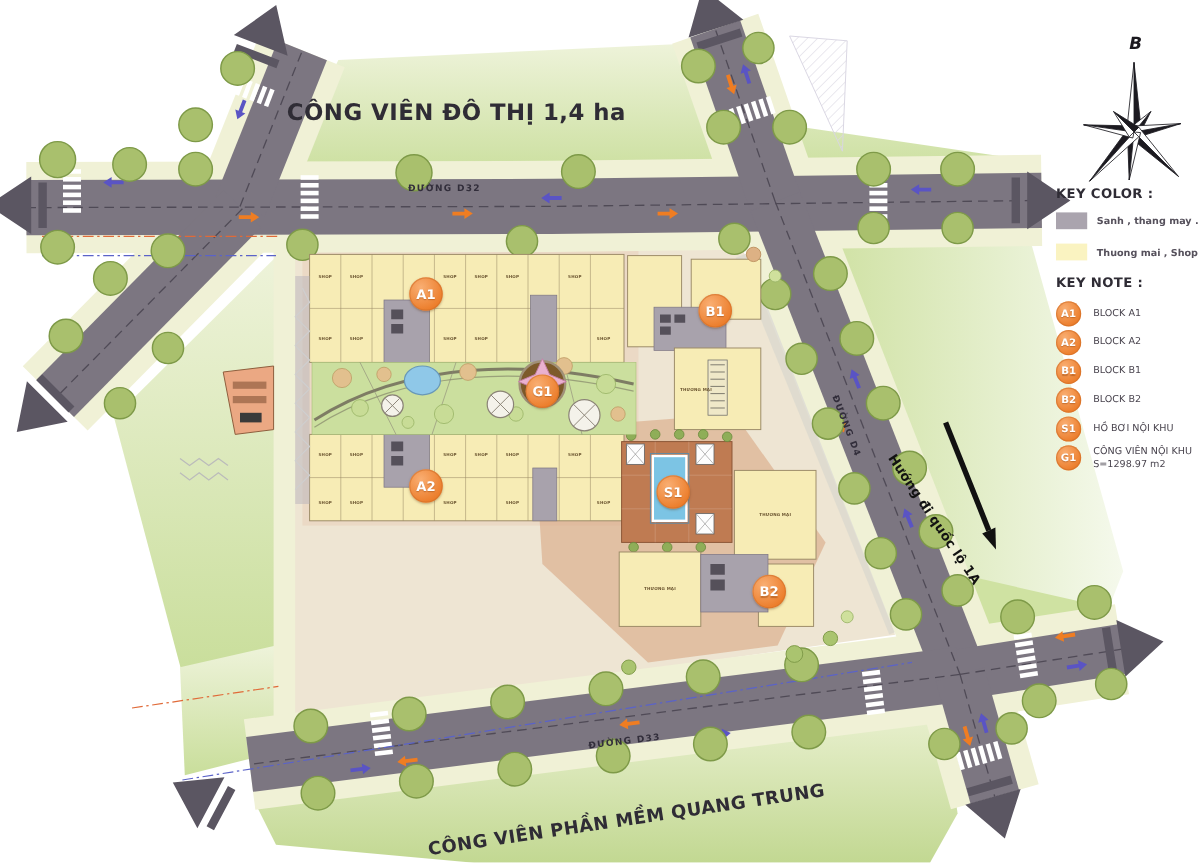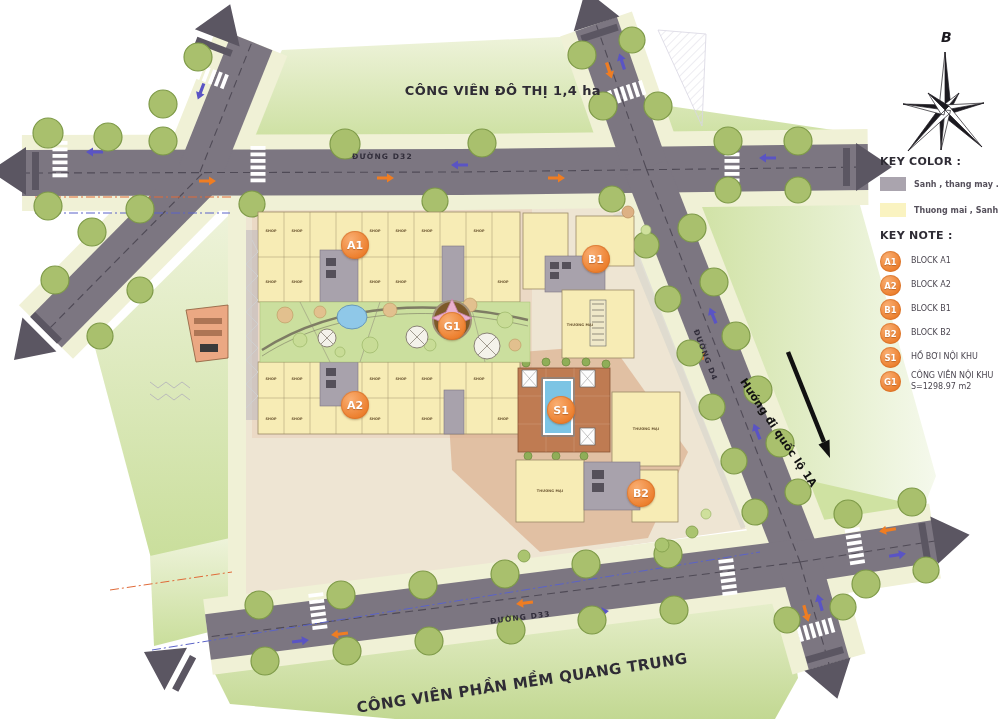--- a/index.html
+++ b/index.html
@@ -1,22 +1,22 @@
 <!DOCTYPE html>
 <html><head>
 <meta charset="utf-8">
 <style>
 html,body{margin:0;padding:0;background:#fff;font-family:"DejaVu Sans","Liberation Sans",sans-serif}
 #stage{position:relative;width:1000px;height:719px;overflow:hidden;background:#fff}
 #stage svg.map{position:absolute;left:0;top:0}
 .lbl{position:absolute;font-weight:bold;color:#2f2c35;white-space:nowrap}
-.title-top{left:251px;top:83px;width:350px;text-align:right;font-size:13px;letter-spacing:.4px}
+.title-top{left:239px;top:83px;width:350px;text-align:left;font-size:19px;letter-spacing:.4px}
 .title-bottom{left:322px;top:674px;width:400px;text-align:center;font-size:15px;letter-spacing:.4px;transform:rotate(-8.5deg)}
 .road-lbl{font-size:7.5px;color:#322e3b;letter-spacing:1.1px}
-#lbl-d32{left:352px;top:152px}
+#lbl-d32{left:340px;top:152px}
 #lbl-d33{left:490px;top:613px;transform:rotate(-7deg)}
 #lbl-d4{left:700px;top:328px;transform:rotate(69deg);transform-origin:left top}
 #lbl-hwy{left:748px;top:376px;font-size:11px;color:#121212;transform:rotate(56deg);transform-origin:left top;letter-spacing:.2px}
 #lbl-b{left:941px;top:29px;font-size:14px;font-style:italic;color:#1c1a20}
 .mbadge{position:absolute;width:28px;height:28px;border-radius:50%;
  background:radial-gradient(circle at 35% 30%,#f9ae72,#ec7e2c 72%);
  color:#fff;font-size:11px;font-weight:bold;display:flex;align-items:center;justify-content:center;
  box-shadow:0 1px 2px rgba(90,40,0,.35), inset 0 0 0 1px rgba(205,110,40,.55);
  text-shadow:0 1px 1px rgba(120,50,0,.4)}
 #badge-a1{left:341px;top:231px}
@@ -403,21 +403,21 @@
 <div class="mbadge" id="badge-g1">G1</div>
 
 <div class="legend">
   <div class="leg-title">KEY COLOR :</div>
   <div class="color-row">
     <div class="swatch gray"></div>
     <div class="leg-lbl">Sanh , thang may . thang bo</div>
   </div>
   <div class="color-row">
     <div class="swatch yellow"></div>
-    <div class="leg-lbl">Thuong mai , Sanh</div>
+    <div class="leg-lbl">Thuong mai , Shop</div>
   </div>
   <div class="leg-title keynote-title">KEY NOTE :</div>
   <div class="note-row">
     <div class="lbadge">A1</div>
     <div class="note-lbl">BLOCK A1</div>
   </div>
   <div class="note-row">
     <div class="lbadge">A2</div>
     <div class="note-lbl">BLOCK A2</div>
   </div>

